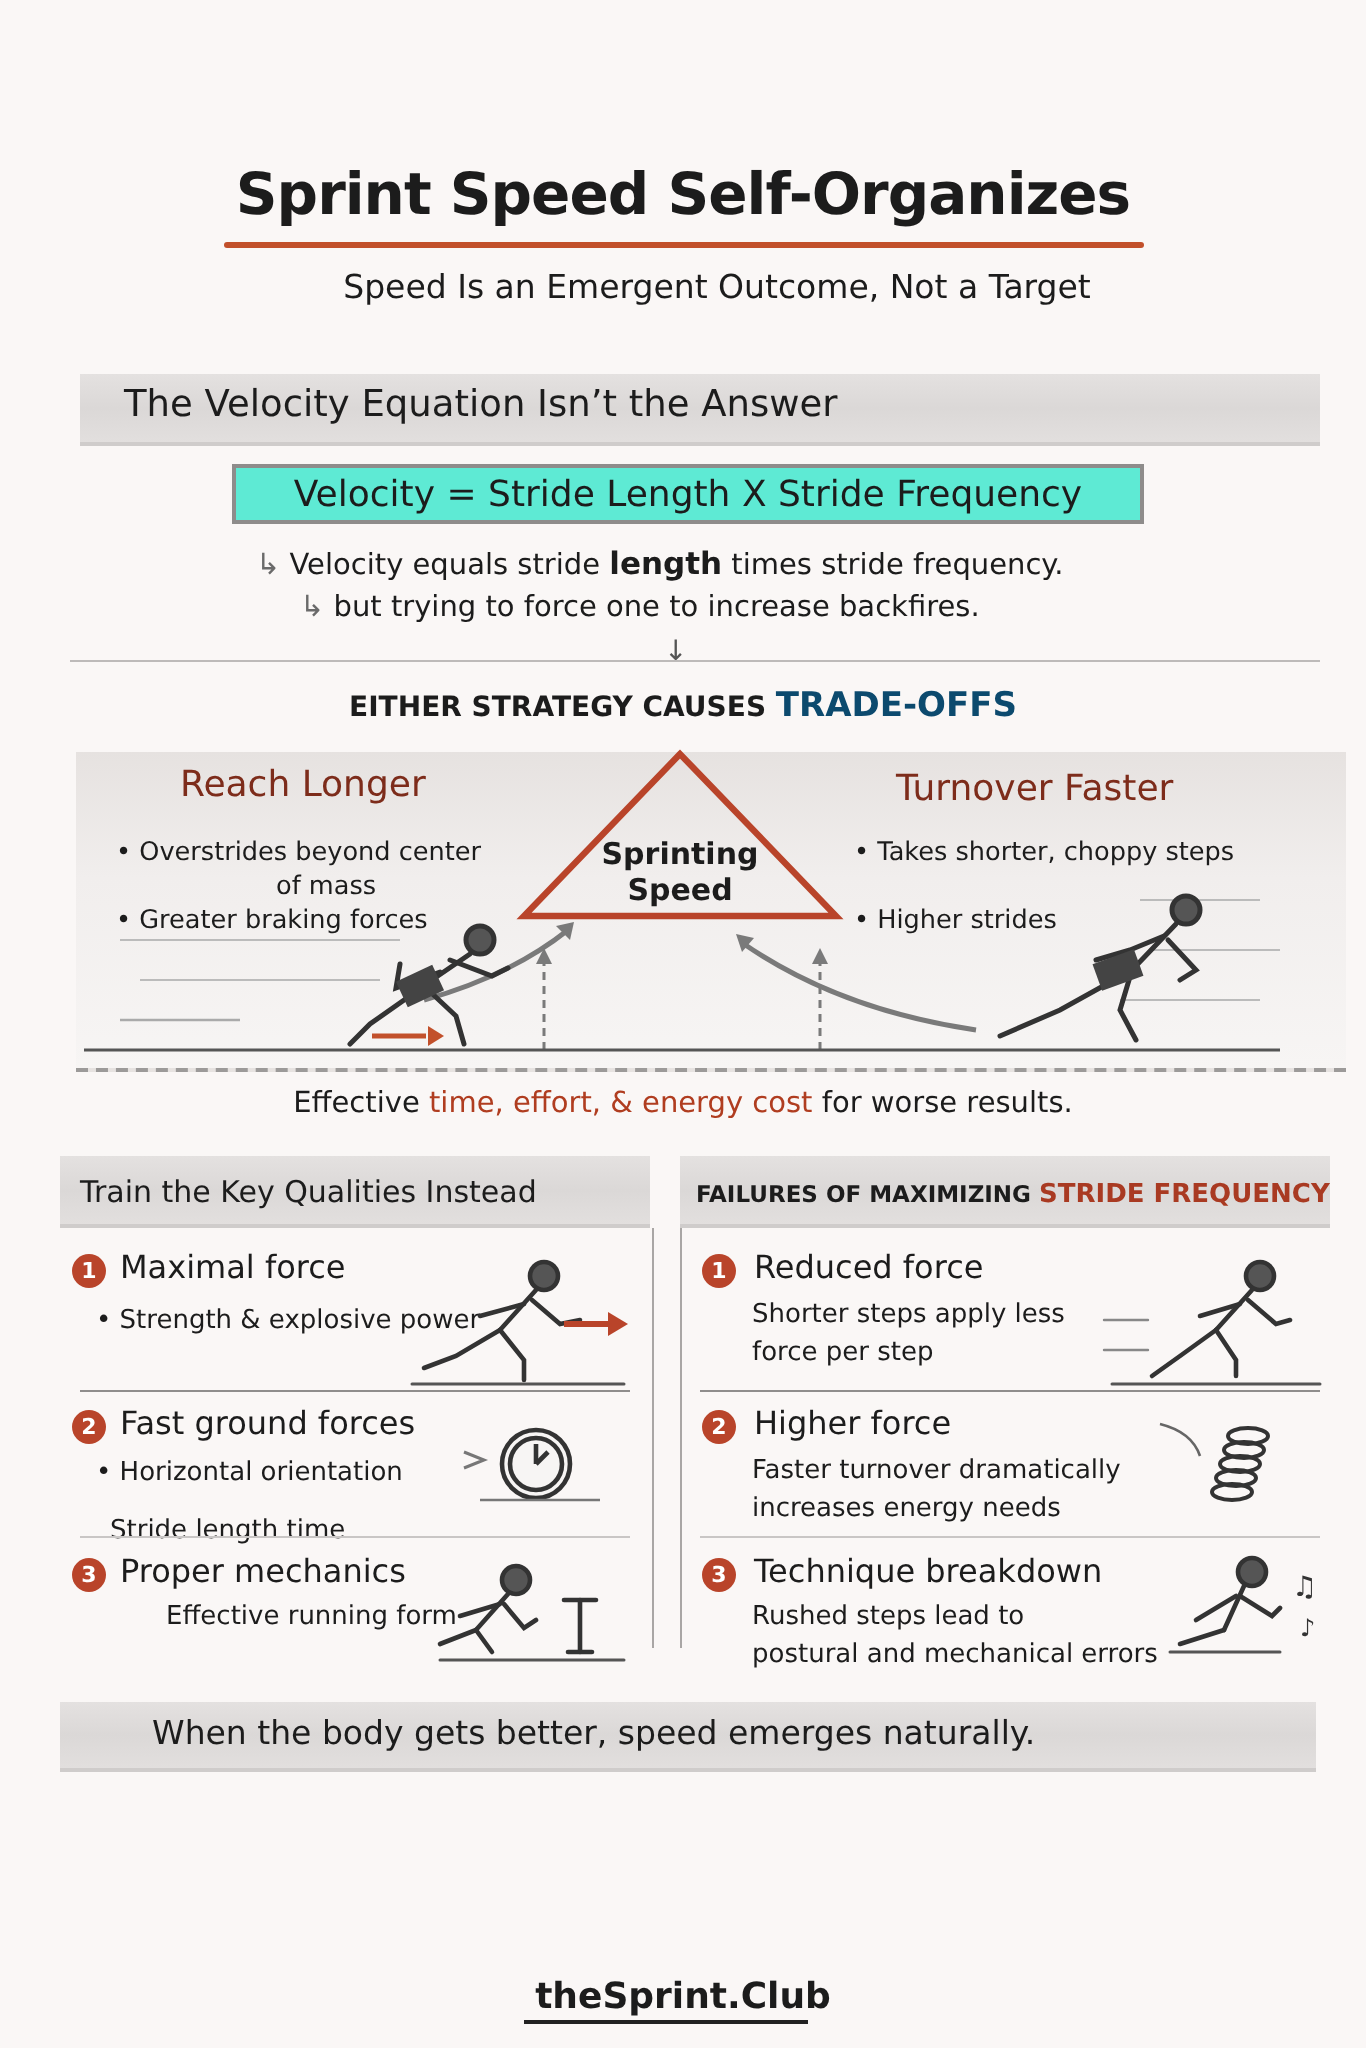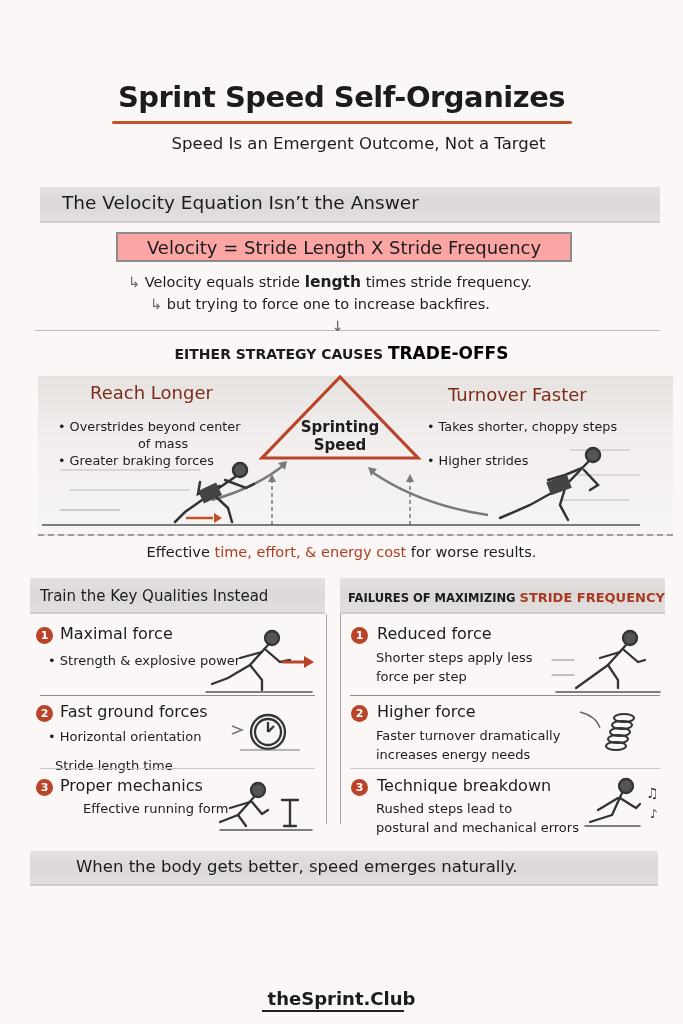--- a/index.html
+++ b/index.html
@@ -26,34 +26,34 @@
     padding-left: 34px;
   }
   .band {
     background: linear-gradient(180deg, #e4e1e0 0%, #dbd8d7 50%, #e2dfde 100%);
     border-bottom: 2px solid #cfcccb;
   }
   .sec1-band { left: 40px; width: 620px; top: 187px; height: 36px; }
   .sec1-title { left: 62px; top: 192px; font-size: 18.5px; }
   .eq-box {
     left: 116px; width: 456px; top: 232px; height: 30px;
-    border: 2px solid #8e8c8b; background: #fca5a5;
+    border: 2px solid #8e8c8b; background: #5eead4;
     text-align: center; font-size: 18px; line-height: 27px;
   }
   .note1 { left: 128px; top: 273px; font-size: 14.5px; }
   .note2 { left: 150px; top: 296px; font-size: 14.5px; }
   .note1 b { font-weight: bold; font-size: 15.5px; }
   .arrowglyph { color: #6a6a6a; }
   .rule1 { left: 35px; width: 625px; top: 330px; height: 1px; background: #bdbab9; }
   .down-arrow { left: 332px; top: 318px; font-size: 14px; color: #555; }
   .tradeoffs-head {
     left: 0; width: 683px; top: 343px; text-align: center;
     font-size: 14px; font-weight: bold;
   }
-  .tradeoffs-head .accent { color: #000000; font-size: 17px; }
+  .tradeoffs-head .accent { color: #0c4a6e; font-size: 17px; }
   .tradeoff-panel {
     left: 38px; width: 635px; top: 376px; height: 160px;
     background: linear-gradient(180deg, #e6e2e0 0%, #f1eeed 40%, #f7f5f4 100%);
     border-bottom: 2px dashed #9c9a99;
   }
   .reach-title { left: 90px; top: 382px; font-size: 18px; color: #7d2c1b; }
   .reach-bullets { left: 58px; top: 418px; font-size: 12.8px; line-height: 17px; }
   .turn-title { left: 448px; top: 384px; font-size: 18px; color: #7d2c1b; text-align: center; }
   .turn-bullets { left: 427px; top: 418px; font-size: 12.8px; line-height: 17px; }
   .tri-label {

